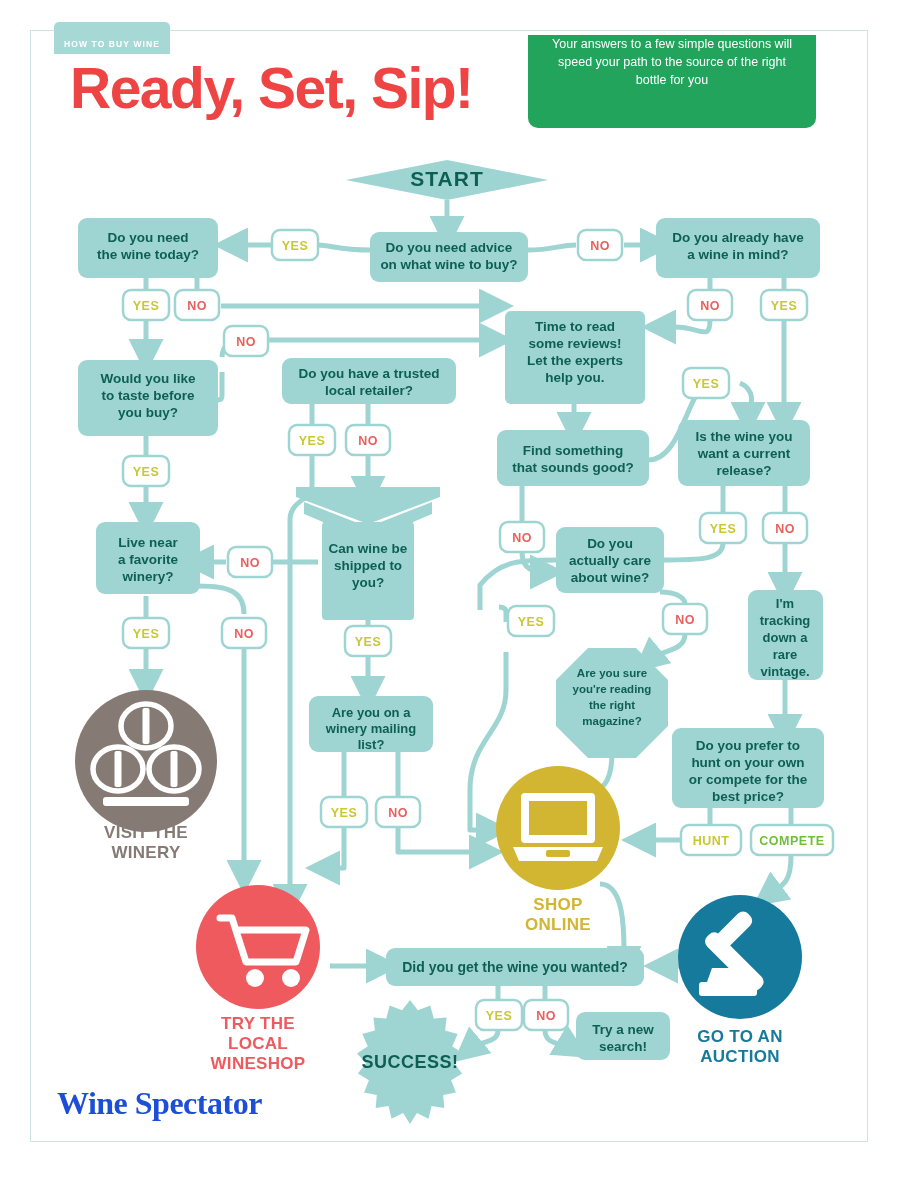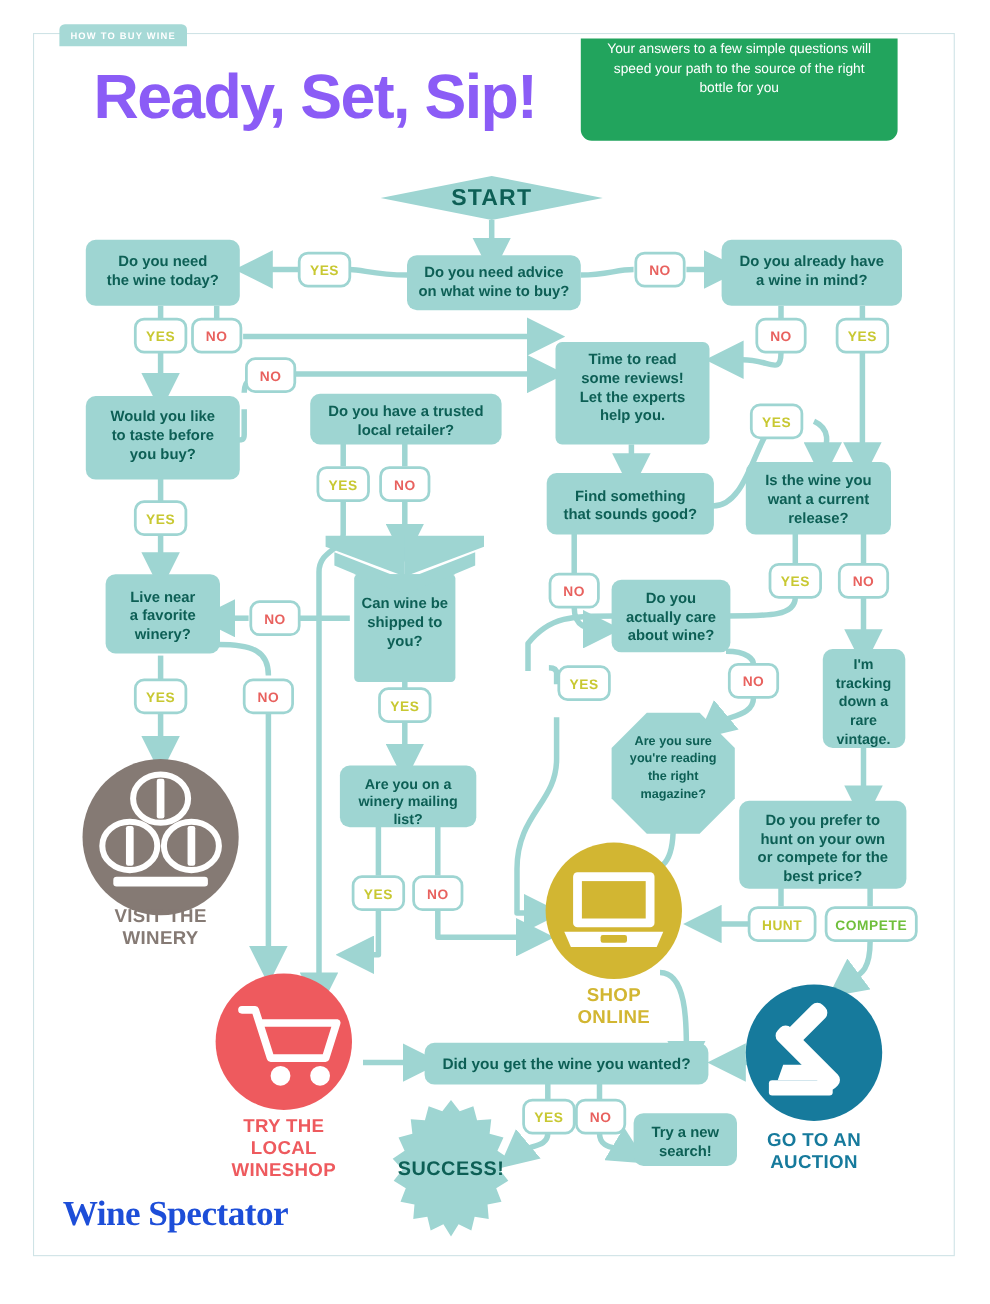--- a/index.html
+++ b/index.html
@@ -18,35 +18,34 @@
     box-sizing:border-box;
   }
   .corner-tag{
     position:absolute;
     left:54px;top:22px;
     background:#a6d9d6;
     color:#ffffff;
     font-size:8.5px;
     font-weight:bold;
     letter-spacing:1.1px;
-    padding:5px 10px 5px 10px;
+    padding:17px 10px 5px 10px;
     border-radius:5px 5px 0 0;
     font-family:"Liberation Sans",sans-serif;
     z-index:5;
   }
   .headline{
     position:absolute;
     left:70px;top:60px;
     font-family:"Liberation Sans",sans-serif;
     font-size:57px;
     font-weight:bold;
-    color:#8b5cf6;
+    color:#ef4444;
     letter-spacing:-1.5px;
     line-height:1;
-    margin-left:15px;
   }
   .intro-box{
     position:absolute;
     left:528px;top:35px;
     width:288px;height:93px;
     background:#22a45d;
     border-radius:0 0 10px 10px;
     color:#ffffff;
     font-size:12.5px;
     line-height:1.45;

